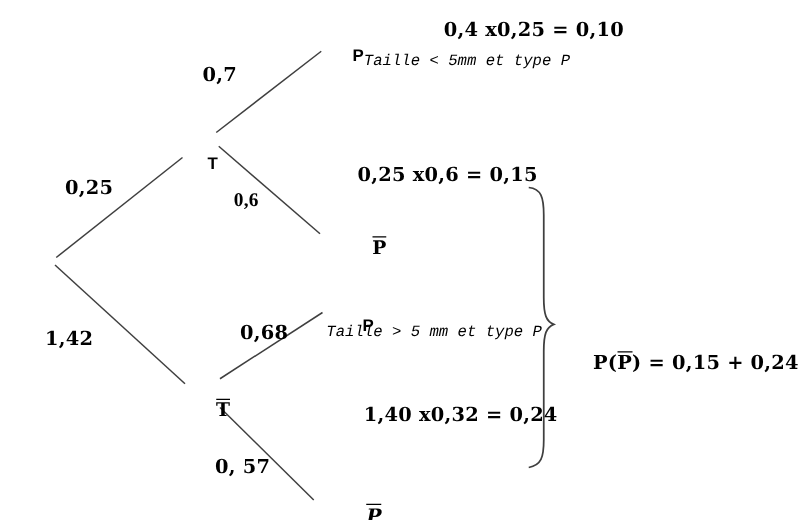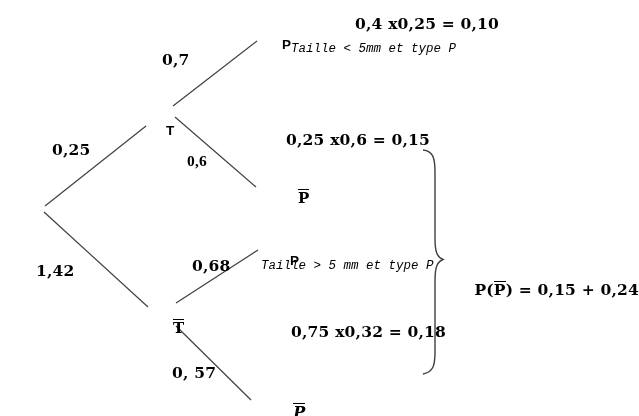--- a/index.html
+++ b/index.html
@@ -97,19 +97,19 @@
   <div class="abs num" style="left:176px; top:256px;margin-left:16px;">0,68</div>
   <div class="abs num" style="left:172px; top:363px;">0, 57</div>
 
   <div class="abs num" style="left:355px; top:14px;">0,4 x0,25 = 0,10</div>
   <div class="abs desc" style="left:291px; top:42px;">Taille &lt; 5mm et type P</div>
 
   <div class="abs num" style="left:286px; top:130px;">0,25 x0,6 = 0,15</div>
 
   <div class="abs desc" style="left:261px; top:259px;">Taille &gt; 5 mm et type P</div>
 
-  <div class="abs num" style="left:291px; top:322px;">0,75 x0,32 = 0,18</div>
+  <div class="abs num" style="left:291px; top:322px;">1,40 x0,32 = 0,24</div>
 
   <div class="abs num result" style="left:452px; top:261px;">
     <span>P(</span><span class="ov">P</span><span>) = 0,15 + 0,24 = 0,39</span>
   </div>
 
 </div>
 
 </body></html>

